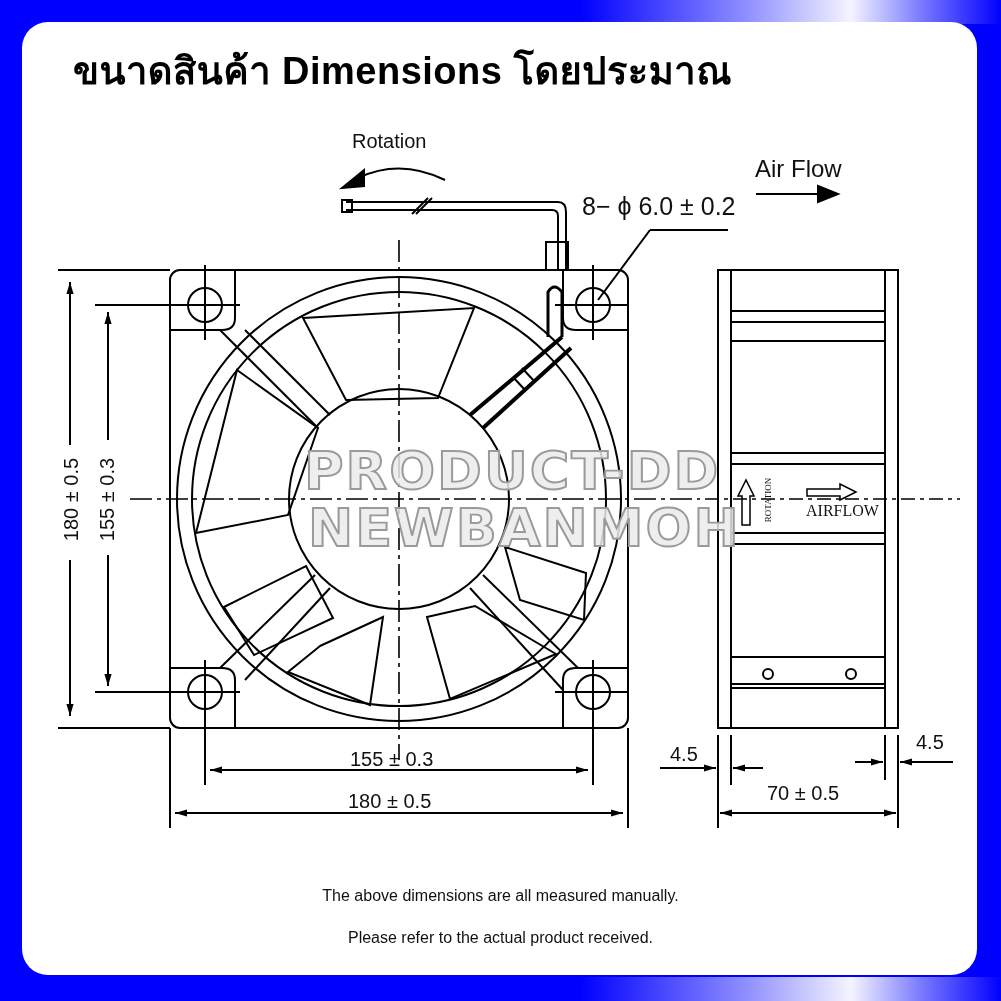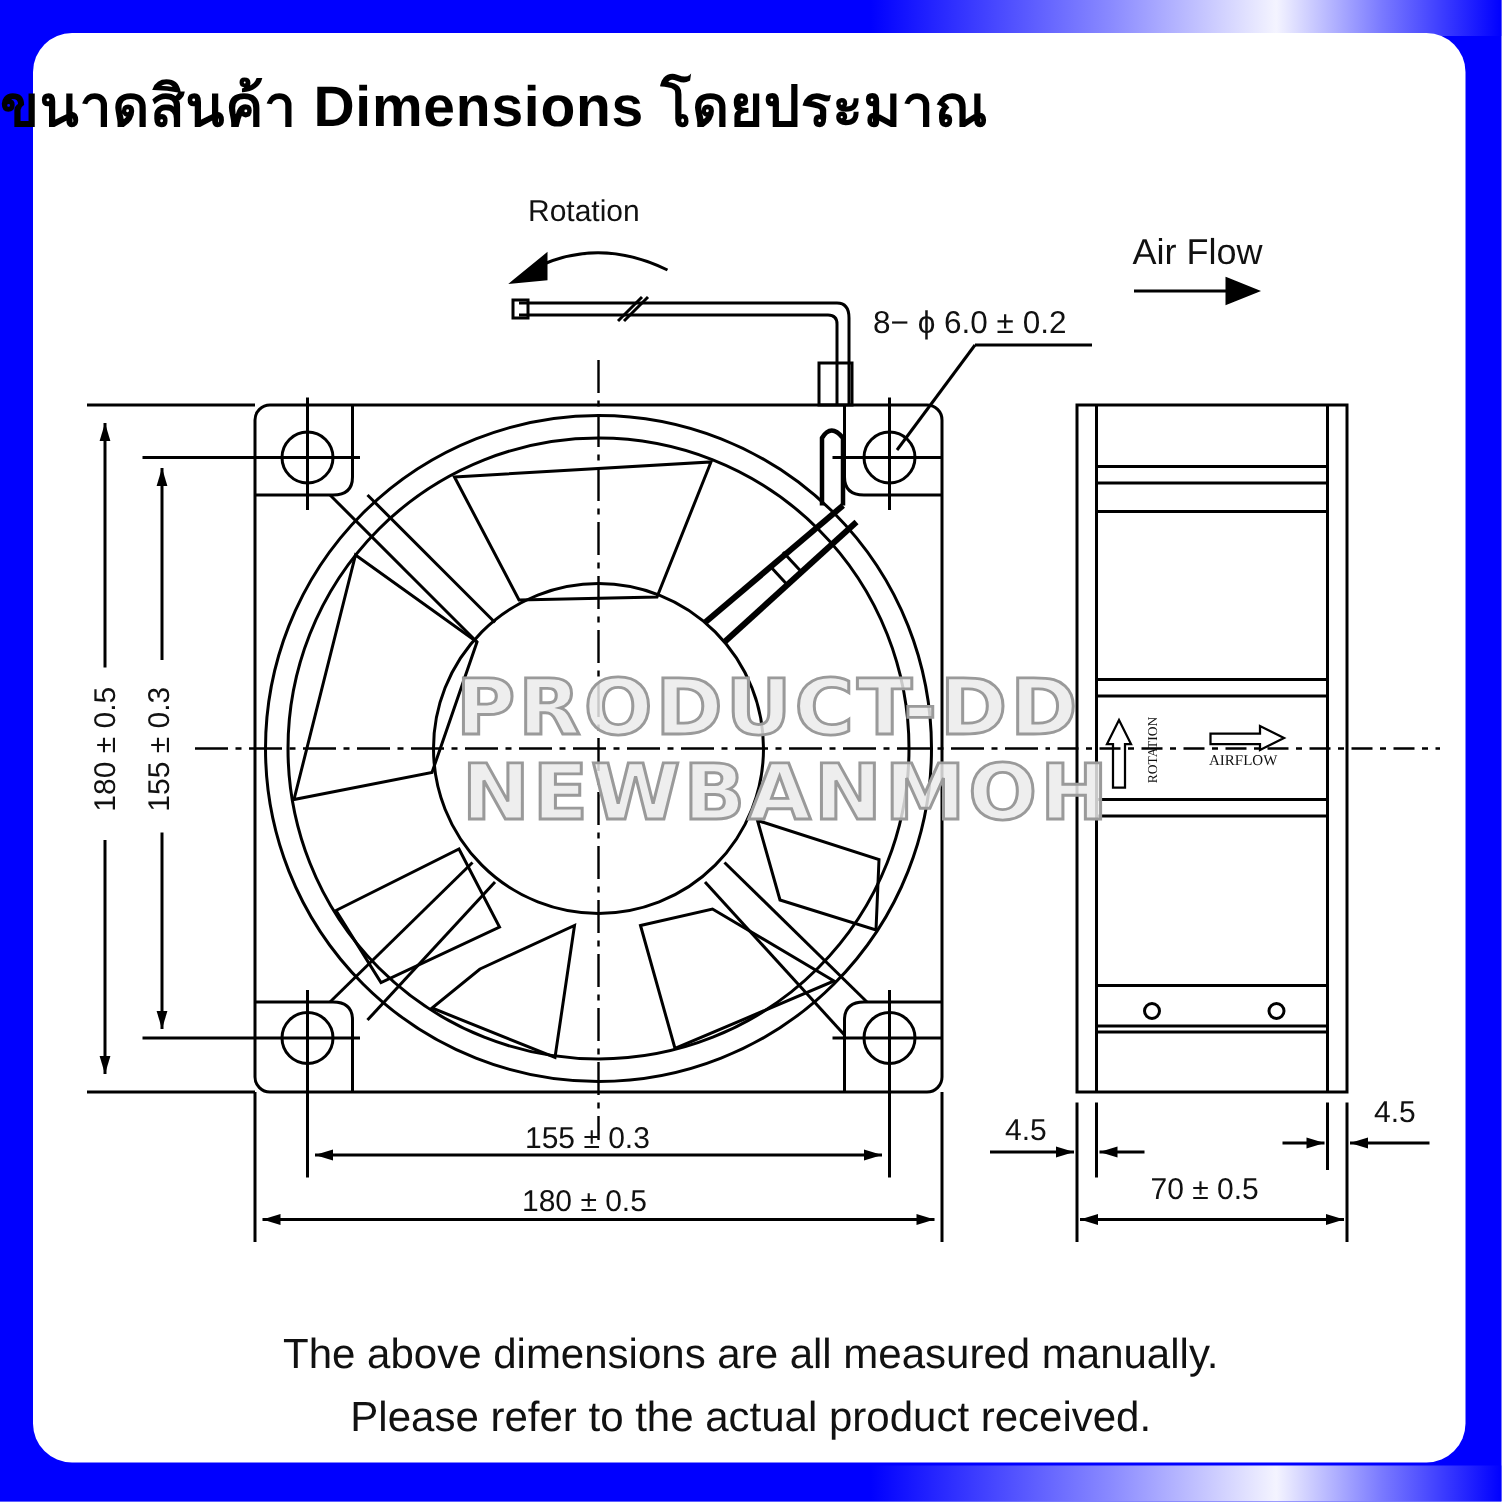--- a/index.html
+++ b/index.html
@@ -12,27 +12,27 @@
     position: absolute; left: 0; width: 1001px; height: 24px;
     background: linear-gradient(90deg, #0000ff 0%, #0000ff 58%, #8a8aff 74%, #f4f4ff 85%, #7a7aff 92%, #0000ff 100%);
   }
   .band.top { top: 0; }
   .band.bottom { bottom: 0; }
   .panel {
     position: absolute; left: 22px; top: 22px; width: 955px; height: 953px;
     background: #ffffff; border-radius: 26px;
   }
   .title {
-    position: absolute; left: 0; width: 805px; top: 40px; 
+    position: absolute; left: 0; width: 805px; top: 40px; text-align: center;
     font-size: 38px; font-weight: bold; color: #000; letter-spacing: 0.5px;
   }
   svg.drawing { position: absolute; left: 0; top: 0; }
   .lbl { position: absolute; color: #111; font-size: 20px; white-space: nowrap; }
   .vlbl { position: absolute; color: #111; font-size: 20px; white-space: nowrap; transform: rotate(-90deg); transform-origin: center center; }
-  .note { position: absolute; left: 0; width: 1001px; text-align: center; font-size: 28px; color: #111; }
+  .note { position: absolute; left: 0; width: 1001px; text-align: center; font-size: 16px; color: #111; }
   .unit { position: absolute; right: 76px; top: 845px; font-size: 23px; color: #ffffff; }
   .watermark {
     position: absolute; left: 300px; font-size: 54px; font-weight: bold; letter-spacing: 2px;
     color: rgba(235,235,235,0.85); -webkit-text-stroke: 2px #9a9a9a; font-family: "DejaVu Sans", sans-serif;
     font-style: normal; transform: scaleY(0.95);
   }
 </style>
 </head>
 <body>
 
@@ -163,34 +163,34 @@
       <line x1="660" y1="768" x2="716" y2="768" marker-end="url(#arr)"></line>
       <line x1="763" y1="768" x2="733" y2="768" marker-end="url(#arr)"></line>
       <line x1="855" y1="762" x2="883" y2="762" marker-end="url(#arr)"></line>
       <line x1="953" y1="762" x2="900" y2="762" marker-end="url(#arr)"></line>
       <line x1="720" y1="813" x2="896" y2="813" marker-start="url(#arr)" marker-end="url(#arr)"></line>
     </g>
   </g>
 </svg>
 
 <div class="lbl" style="left:352px;top:130px;">Rotation</div>
-<div class="lbl" style="left:582px;top:204px;font-size:21px;">8− ϕ 6.0 ± 0.2</div>
+<div class="lbl" style="left:582px;top:192px;font-size:25px;">8− ϕ 6.0 ± 0.2</div>
 <div class="lbl" style="left:755px;top:155px;font-size:24px;">Air Flow</div>
 
 <div class="vlbl" style="left:12px;top:488px;width:118px;text-align:center;">180 ± 0.5</div>
 <div class="vlbl" style="left:48px;top:488px;width:118px;text-align:center;">155 ± 0.3</div>
 
 <div class="lbl" style="left:350px;top:748px;">155 ± 0.3</div>
 <div class="lbl" style="left:348px;top:790px;">180 ± 0.5</div>
 
 <div class="lbl" style="left:670px;top:743px;">4.5</div>
 <div class="lbl" style="left:916px;top:731px;">4.5</div>
 <div class="lbl" style="left:767px;top:782px;">70 ± 0.5</div>
 
 <div class="vlbl" style="left:738px;top:495px;width:60px;font-size:9px;font-family:'Liberation Serif',serif;text-align:center;">ROTATION</div>
-<div class="lbl" style="left:806px;top:502px;font-size:10px;font-family:'Liberation Serif',serif;">AIRFLOW</div>
+<div class="lbl" style="left:806px;top:502px;font-size:16px;font-family:'Liberation Serif',serif;">AIRFLOW</div>
 
 <div class="watermark" style="top:440px;left:304px;">PRODUCT-DD</div>
 <div class="watermark" style="top:497px;left:308px;">NEWBANMOH</div>
 
 <div class="unit">Unit : mm</div>
 <div class="note" style="top:887px;">The above dimensions are all measured manually.</div>
 <div class="note" style="top:929px;">Please refer to the actual product received.</div>
 
 </body></html>

